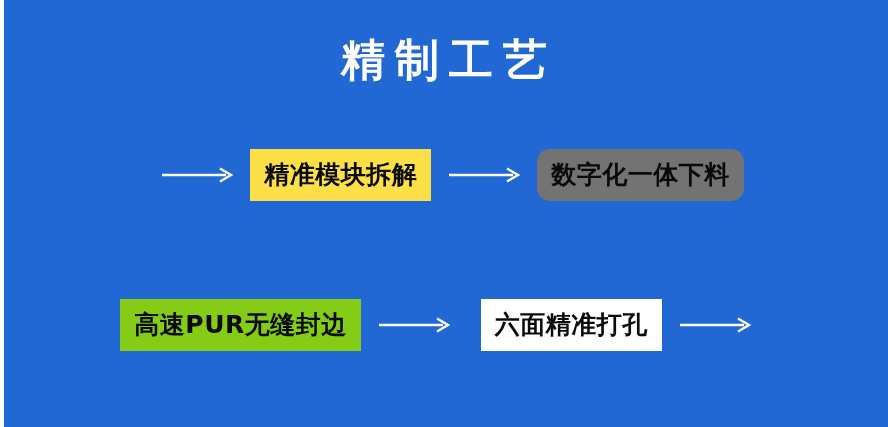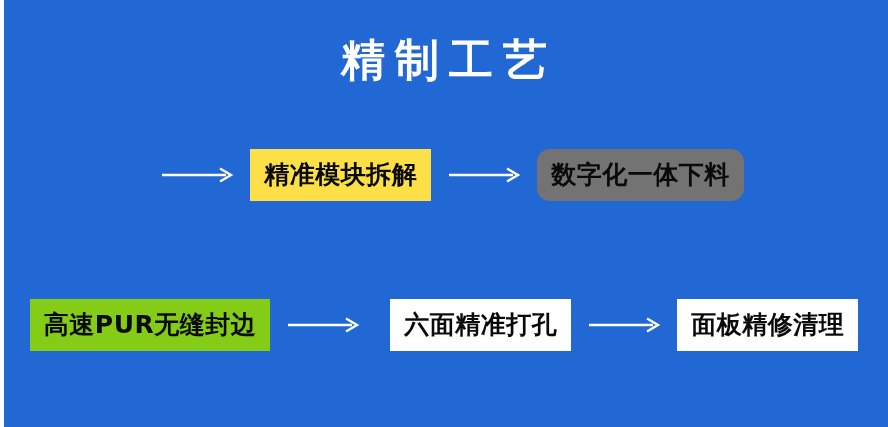--- a/index.html
+++ b/index.html
@@ -154,20 +154,17 @@
         <span class="step-label" style="color: rgb(10, 10, 10);">六面精准打孔</span>
       </div>
 
       <span class="gap-s"></span>
       <svg class="arrow" viewBox="0 0 74 20">
         <line x1="2" y1="10" x2="66" y2="10" stroke="#ffffff" stroke-width="2.4"></line>
         <path d="M60 3.5 L71 10 L60 16.5" fill="none" stroke="#ffffff" stroke-width="2.4" stroke-linejoin="miter" stroke-linecap="butt"></path>
       </svg>
       <span class="gap-s"></span>
 
-      <div class="step-box" style="background: rgb(255, 255, 255);">
-        <span class="step-label" style="color: rgb(10, 10, 10);">面板精修清理</span>
-      </div>
 
     </div>
 
   </div>
 </div>
 
 </body></html>

